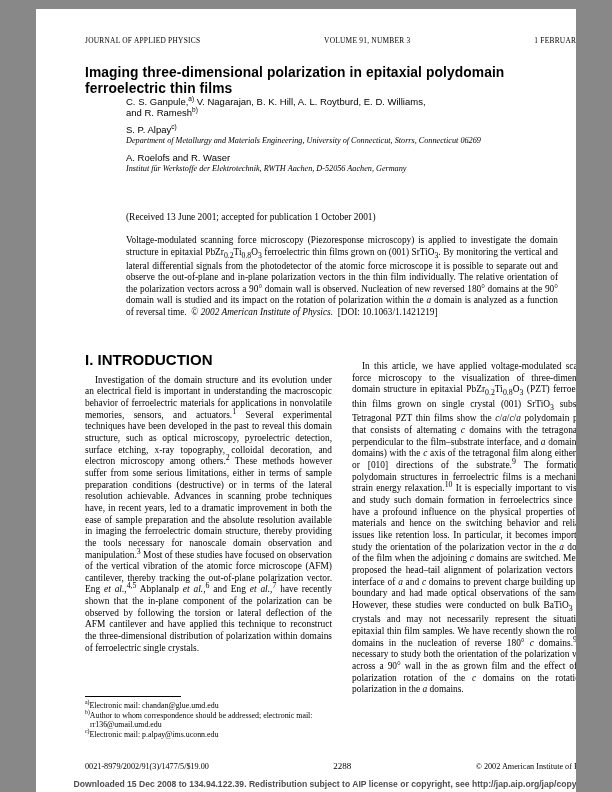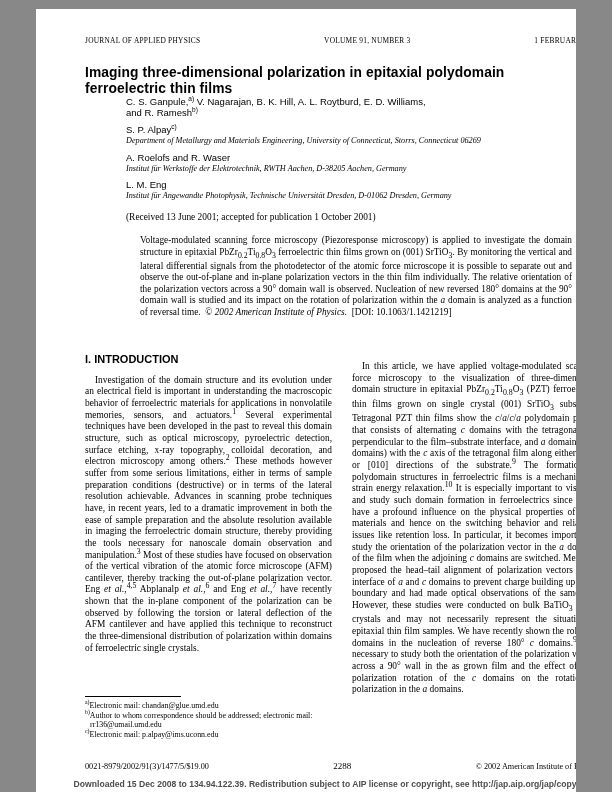--- a/index.html
+++ b/index.html
@@ -42,32 +42,32 @@
     font-family: "Liberation Serif", serif;
     font-style: italic;
     font-size: 8.2px; line-height: 9.5px;
     margin-top: 1px;
   }
   .received {
     position: absolute; top: 203px; left: 90px;
     font-size: 9.4px;
   }
   .abstract {
-    position: absolute; top: 226px; left: 104px; width: 432px;
+    position: absolute; top: 226px; left: 90px; width: 432px;
     font-size: 9.3px; line-height: 11.5px;
     text-align: justify;
   }
   
   .col { position: absolute; width: 247px; font-size: 9.4px; line-height: 11.65px; text-align: justify; }
   .col-left  { top: 345px; left: 49px; }
   .col-right { top: 352px; left: 316px; }
   .section-heading {
     font-family: "Liberation Sans", sans-serif;
     font-weight: bold;
-    font-size: 11px;
+    font-size: 15px;
     margin: 0 0 9px 0;
     text-align: left;
   }
   .para { margin: 0; }
   .para.indent { text-indent: 10px; }
   sup { line-height: 0; }
   
   .footnotes { position: absolute; top: 687px; left: 49px; width: 247px; }
   .footnote-rule { width: 96px; border-top: 1px solid #000; margin-bottom: 4px; }
   .fn {
@@ -110,25 +110,21 @@
   <div class="authors">
     <div class="author-group">
       <div class="author-names">C. S. Ganpule,<sup>a)</sup> V. Nagarajan, B. K. Hill, A. L. Roytburd, E. D. Williams,<br>and R. Ramesh<sup>b)</sup></div>
     </div>
     <div class="author-group">
       <div class="author-names">S. P. Alpay<sup>c)</sup></div>
       <div class="author-affil">Department of Metallurgy and Materials Engineering, University of Connecticut, Storrs, Connecticut 06269</div>
     </div>
     <div class="author-group">
       <div class="author-names">A. Roelofs and R. Waser</div>
-      <div class="author-affil">Institut für Werkstoffe der Elektrotechnik, RWTH Aachen, D-38205 Aachen, Germany</div>
-    </div>
-    <div class="author-group">
-      <div class="author-names">L. M. Eng</div>
-      <div class="author-affil">Institut für Angewandte Photophysik, Technische Universität Dresden, D-01062 Dresden, Germany</div>
+      <div class="author-affil">Institut für Werkstoffe der Elektrotechnik, RWTH Aachen, D-52056 Aachen, Germany</div>
     </div>
   </div>
 
   <div class="received">(Received 13 June 2001; accepted for publication 1 October 2001)</div>
 
   <div class="abstract">Voltage-modulated scanning force microscopy (Piezoresponse microscopy) is applied to investigate the domain structure in epitaxial PbZr<sub>0.2</sub>Ti<sub>0.8</sub>O<sub>3</sub> ferroelectric thin films grown on (001) SrTiO<sub>3</sub>. By monitoring the vertical and lateral differential signals from the photodetector of the atomic force microscope it is possible to separate out and observe the out-of-plane and in-plane polarization vectors in the thin film individually. The relative orientation of the polarization vectors across a 90° domain wall is observed. Nucleation of new reversed 180° domains at the 90° domain wall is studied and its impact on the rotation of polarization within the <i>a</i> domain is analyzed as a function of reversal time. &nbsp;© <i>2002 American Institute of Physics.</i> &nbsp;[DOI: 10.1063/1.1421219]</div>
 
   <div class="col col-left">
     <h2 class="section-heading">I. INTRODUCTION</h2>
     <p class="para indent">Investigation of the domain structure and its evolution under an electrical field is important in understanding the macroscopic behavior of ferroelectric materials for applications in nonvolatile memories, sensors, and actuators.<sup>1</sup> Several experimental techniques have been developed in the past to reveal this domain structure, such as optical microscopy, pyroelectric detection, surface etching, x-ray topography, colloidal decoration, and electron microscopy among others.<sup>2</sup> These methods however suffer from some serious limitations, either in terms of sample preparation conditions (destructive) or in terms of the lateral resolution achievable. Advances in scanning probe techniques have, in recent years, led to a dramatic improvement in both the ease of sample preparation and the absolute resolution available in imaging the ferroelectric domain structure, thereby providing the tools necessary for nanoscale domain observation and manipulation.<sup>3</sup> Most of these studies have focused on observation of the vertical vibration of the atomic force microscope (AFM) cantilever, thereby tracking the out-of-plane polarization vector. Eng <i>et al.</i>,<sup>4,5</sup> Abplanalp <i>et al.</i>,<sup>6</sup> and Eng <i>et al.</i>,<sup>7</sup> have recently shown that the in-plane component of the polarization can be observed by following the torsion or lateral deflection of the AFM cantilever and have applied this technique to reconstruct the three-dimensional distribution of polarization within domains of ferroelectric single crystals.</p>

